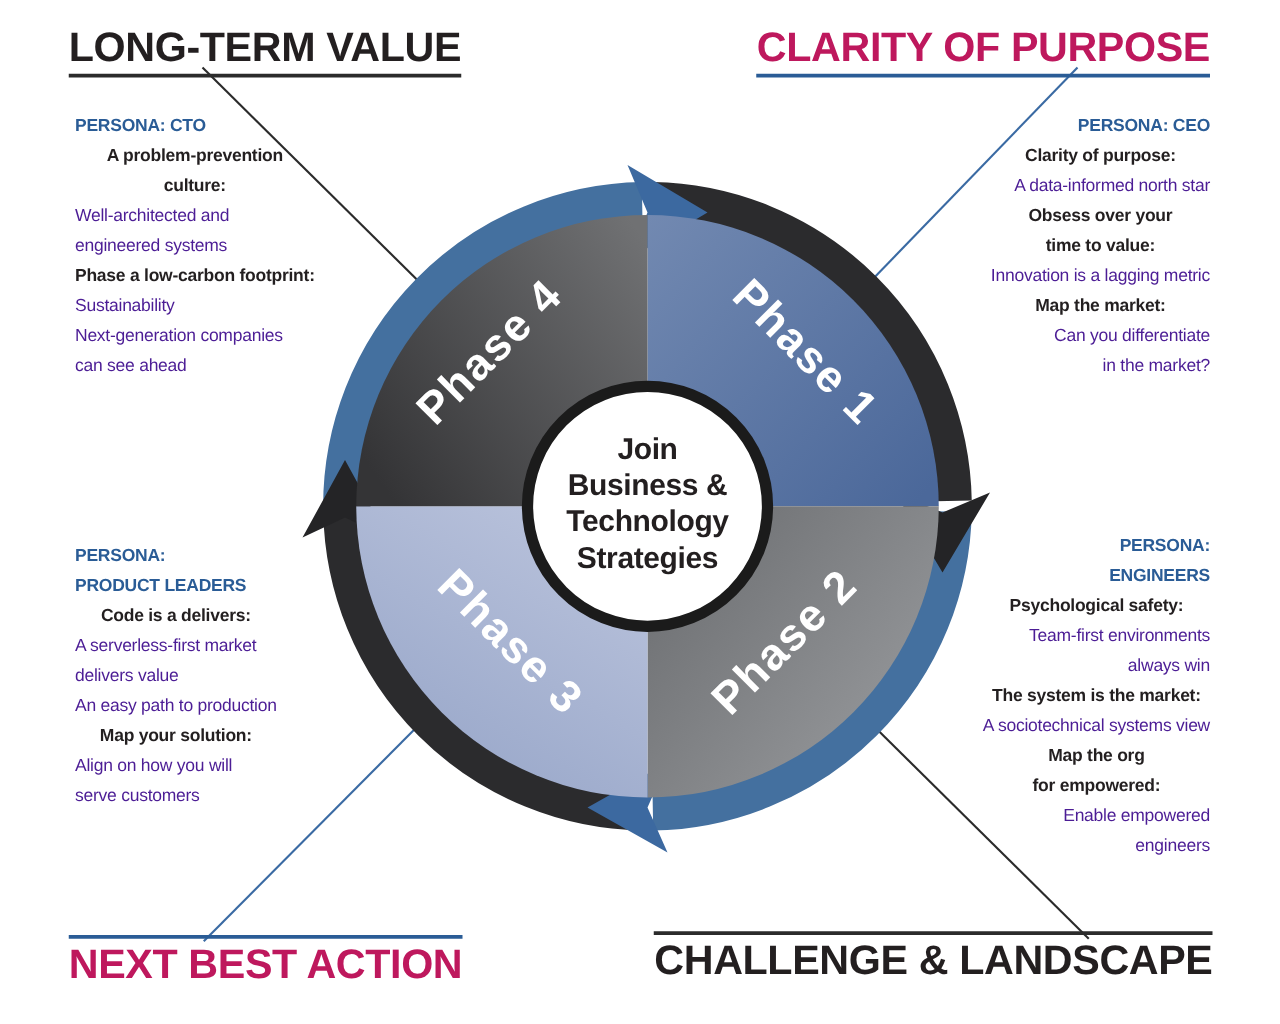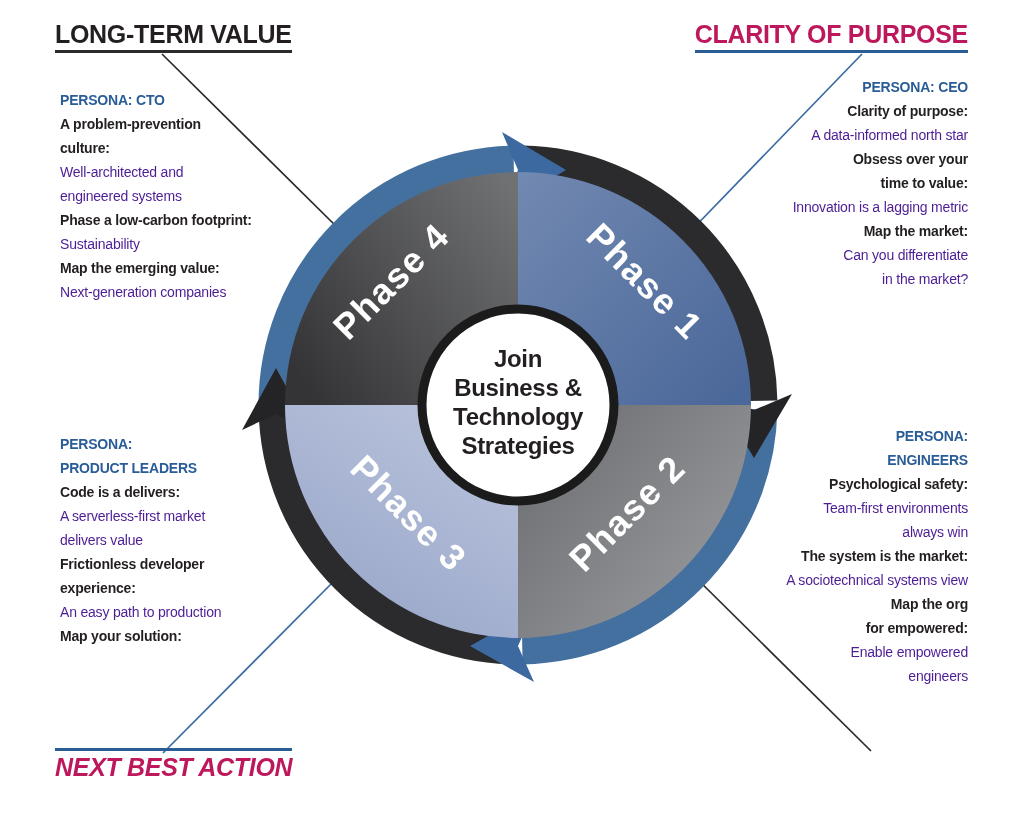--- a/index.html
+++ b/index.html
@@ -7,40 +7,40 @@
     width:1024px;height:819px;position:relative;overflow:hidden;
     background:#ffffff;
     font-family:"Liberation Sans", sans-serif;
   }
   .stage{position:absolute;inset:0;}
   svg{position:absolute;left:0;top:0;}
 
   
   .heading{
     position:absolute;
-    font-size:25px;font-weight:bold;letter-spacing:-0.3px;line-height:1.12;
+    font-size:33px;font-weight:bold;letter-spacing:-0.3px;line-height:1.12;
     white-space:nowrap;
   }
   .heading.dark{color:#231f20;}
   .heading.blue{color:#be185d;}
   .heading.underline{border-bottom:3px solid;padding-bottom:2px;}
-  .heading.overline{border-top:3px solid;padding-top:2px;font-style:italic;}
+  .heading.overline{border-top:3px solid;padding-top:2px;}
   #h-tl{left:55px;top:20px;border-color:#2b2b2b;}
   #h-tr{right:56px;top:20px;border-color:#2a5c96;}
   #h-bl{left:55px;top:748px;border-color:#2a5c96;}
   #h-br{right:54px;top:745px;border-color:#2b2b2b;}
 
   
   .panel{position:absolute;font-size:14px;line-height:24px;letter-spacing:-0.2px;}
   .panel .ln{display:block;white-space:nowrap;}
   .panel .persona{color:#2a5c96;font-weight:bold;}
-  .panel .title{color:#231f20;font-weight:bold;}
+  .panel .title{color:#231f20;font-weight:bold;text-align:center;}
   .panel .desc{color:#4c1d95;}
   #p-tl{left:60px;top:88px;text-align:left;}
-  #p-tr{right:56px;top:75px;text-align:right;}
+  #p-tr{right:56px;top:88px;text-align:right;}
   #p-bl{left:60px;top:432px;text-align:left;}
   #p-br{right:56px;top:424px;text-align:right;}
 
   .phase-label{
     fill:#ffffff;font-weight:bold;font-size:36px;letter-spacing:1.5px;
     font-family:"Liberation Sans", sans-serif;
   }
   .center-label{
     fill:#231f20;font-weight:bold;font-size:24px;letter-spacing:-0.3px;
     font-family:"Liberation Sans", sans-serif;
@@ -106,44 +106,43 @@
     <circle cx="518" cy="405" r="96" fill="#ffffff" stroke-width="9" stroke="#1b1b1b"></circle>
     <text class="center-label" x="518" y="367" text-anchor="middle">Join</text>
     <text class="center-label" x="518" y="396" text-anchor="middle">Business &amp;</text>
     <text class="center-label" x="518" y="425" text-anchor="middle">Technology</text>
     <text class="center-label" x="518" y="454" text-anchor="middle">Strategies</text>
   </svg>
 
   <div id="h-tl" class="heading dark underline">LONG-TERM VALUE</div>
   <div id="h-tr" class="heading blue underline">CLARITY OF PURPOSE</div>
   <div id="h-bl" class="heading blue overline">NEXT BEST ACTION</div>
+  <div id="h-br" class="heading dark overline">CHALLENGE &amp; LANDSCAPE</div>
 
   <div id="p-tl" class="panel">
     <div class="persona">
       <span class="ln">PERSONA: CTO</span>
     </div>
     <div class="title">
       <span class="ln">A problem-prevention</span>
       <span class="ln">culture:</span>
     </div>
     <div class="desc">
       <span class="ln">Well-architected and</span>
       <span class="ln">engineered systems</span>
     </div>
     <div class="title">
       <span class="ln">Phase a low-carbon footprint:</span>
     </div>
     <div class="desc">
       <span class="ln">Sustainability</span>
     </div>
-    <div class="title">
-      <span class="ln">Map the emerging value:</span>
-    </div>
     <div class="desc">
       <span class="ln">Next-generation companies</span>
+      <span class="ln">can see ahead</span>
     </div>
   </div>
 
   <div id="p-tr" class="panel">
     <div class="persona">
       <span class="ln">PERSONA: CEO</span>
     </div>
     <div class="title">
       <span class="ln">Clarity of purpose:</span>
     </div>
@@ -171,29 +170,29 @@
       <span class="ln">PERSONA:</span>
       <span class="ln">PRODUCT LEADERS</span>
     </div>
     <div class="title">
       <span class="ln">Code is a delivers:</span>
     </div>
     <div class="desc">
       <span class="ln">A serverless-first market</span>
       <span class="ln">delivers value</span>
     </div>
-    <div class="title">
-      <span class="ln">Frictionless developer</span>
-      <span class="ln">experience:</span>
-    </div>
     <div class="desc">
       <span class="ln">An easy path to production</span>
     </div>
     <div class="title">
       <span class="ln">Map your solution:</span>
+    </div>
+    <div class="desc">
+      <span class="ln">Align on how you will</span>
+      <span class="ln">serve customers</span>
     </div>
   </div>
 
   <div id="p-br" class="panel">
     <div class="persona">
       <span class="ln">PERSONA:</span>
       <span class="ln">ENGINEERS</span>
     </div>
     <div class="title">
       <span class="ln">Psychological safety:</span>

